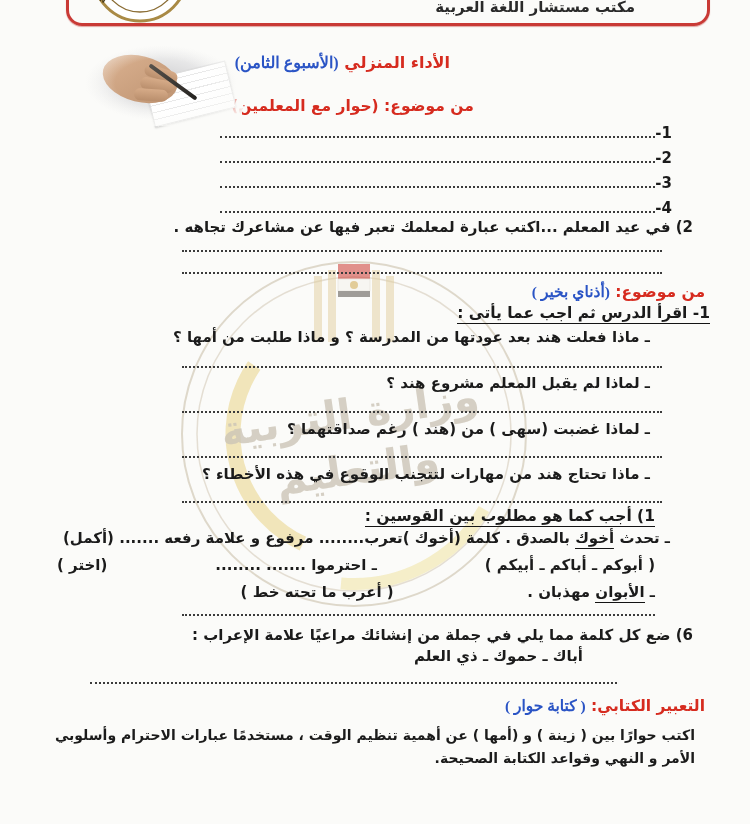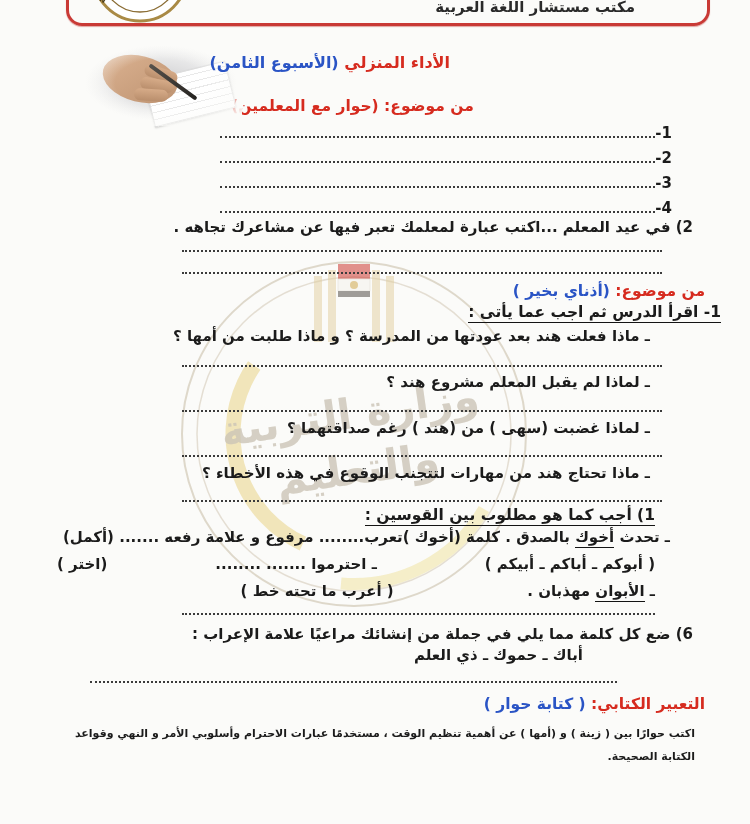--- a/index.html
+++ b/index.html
@@ -36,38 +36,38 @@
   .photo .f2{left:54px;top:33px;transform:rotate(10deg);}
   .photo .f3{left:48px;top:43px;transform:rotate(4deg);}
   .photo .pen{position:absolute;left:58px;top:34px;width:58px;height:4px;border-radius:2px;
     background:linear-gradient(90deg,#57524c,#24221f);transform:rotate(36deg);}
   .photo .fade{position:absolute;inset:-6px;background:radial-gradient(ellipse at 50% 50%,rgba(251,251,249,0) 40%,#fbfbf9 88%);}
   
   .watermark{position:absolute;left:148px;top:248px;width:412px;height:372px;z-index:0;pointer-events:none;}
   
   .content{position:absolute;top:97px;left:0;right:0;z-index:1;font-size:15px;line-height:19px;}
   .red{color:var(--red,#d62b1f);text-align:center;}
-  .blue{color:var(--blue,#2a54c5);}
+  .blue{color:var(--blue,#2a54c5);font-family:Liberation Serif, serif;}
   .h-red{margin:0 45px 0 0;font-size:15.5px;}
   .ttl{position:absolute;top:53px;right:300px;font-size:16px;z-index:2;white-space:nowrap;}
   .q1{margin:0 57px 0 0;}
   .answers{margin:2px 75px 0 218px;}
   .arow{display:flex;align-items:flex-end;height:25px;}
   .anum{direction:ltr;unicode-bidi:isolate;font-size:15px;padding-right:3px;}
   .adots{flex:1;border-bottom:2px dotted #3b3b3b;margin-bottom:5px;margin-left:2px;}
   .dotline{height:0;border-bottom:2px dotted #3b3b3b;margin-left:182px;margin-right:88px;}
   .ul{border-bottom:1.6px solid #141414;padding-bottom:1px;}
-  .sub{margin:2px 29px 0 0;font-size:15.5px;}
+  .sub{margin:2px 40px 0 0;font-size:15.5px;}
   .bq{margin:0 100px 0 0;}
   .gsub{margin:4px 95px 0 0;font-size:15.5px;}
   .grow1{margin:3px 80px 0 55px;}
   .grow{display:flex;justify-content:space-between;margin:8px 95px 0 57px;}
   .spacer{width:50px;}
   .words{margin:2px 167px 0 16px;padding-left:48px;}
-  .para{margin:8px 55px 0 52px;font-size:11px;line-height:23px;text-align:right;}
+  .para{margin:8px 55px 0 52px;font-size:14px;line-height:23px;text-align:right;}
 </style>
 </head>
 <body>
 
 <div class="page">
 
   <div class="watermark">
     <svg width="412" height="372" viewBox="0 0 412 372">
       <circle cx="206" cy="186" r="172" fill="none" stroke="#d8d1c2" stroke-width="2" opacity="0.85"></circle>
       <circle cx="206" cy="186" r="157" fill="none" stroke="#ded7c9" stroke-width="1.5" opacity="0.8"></circle>

